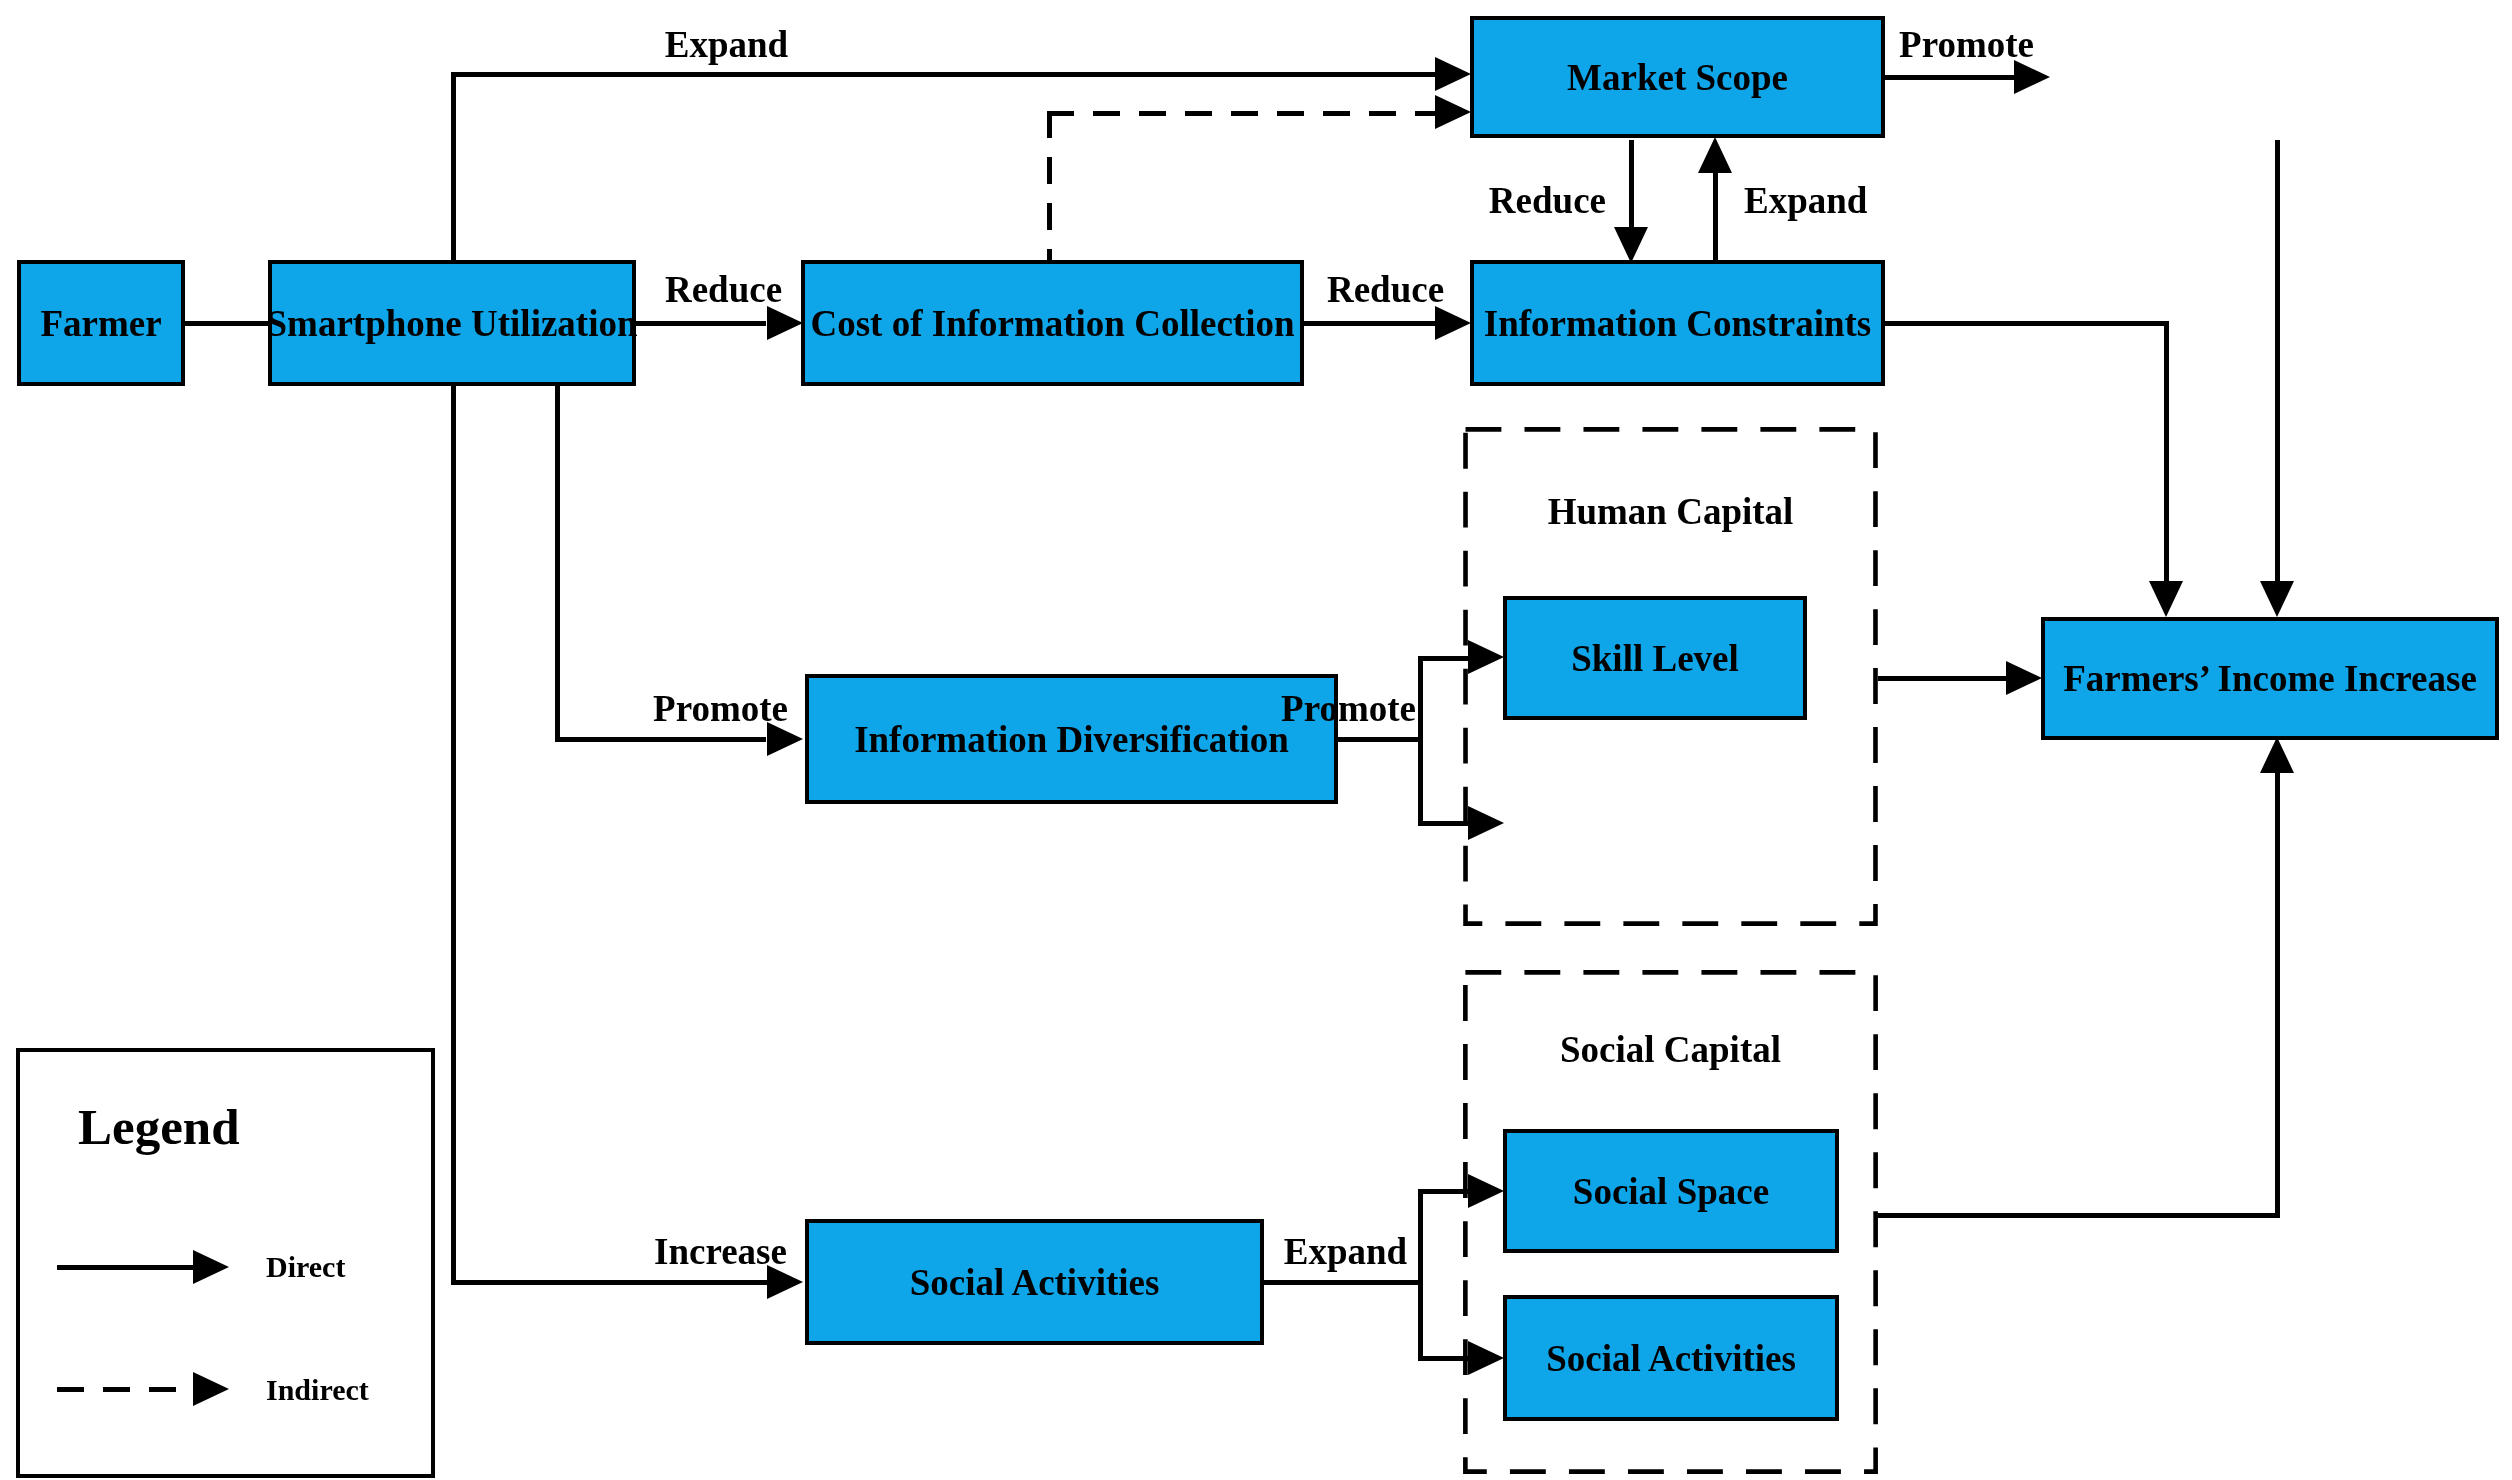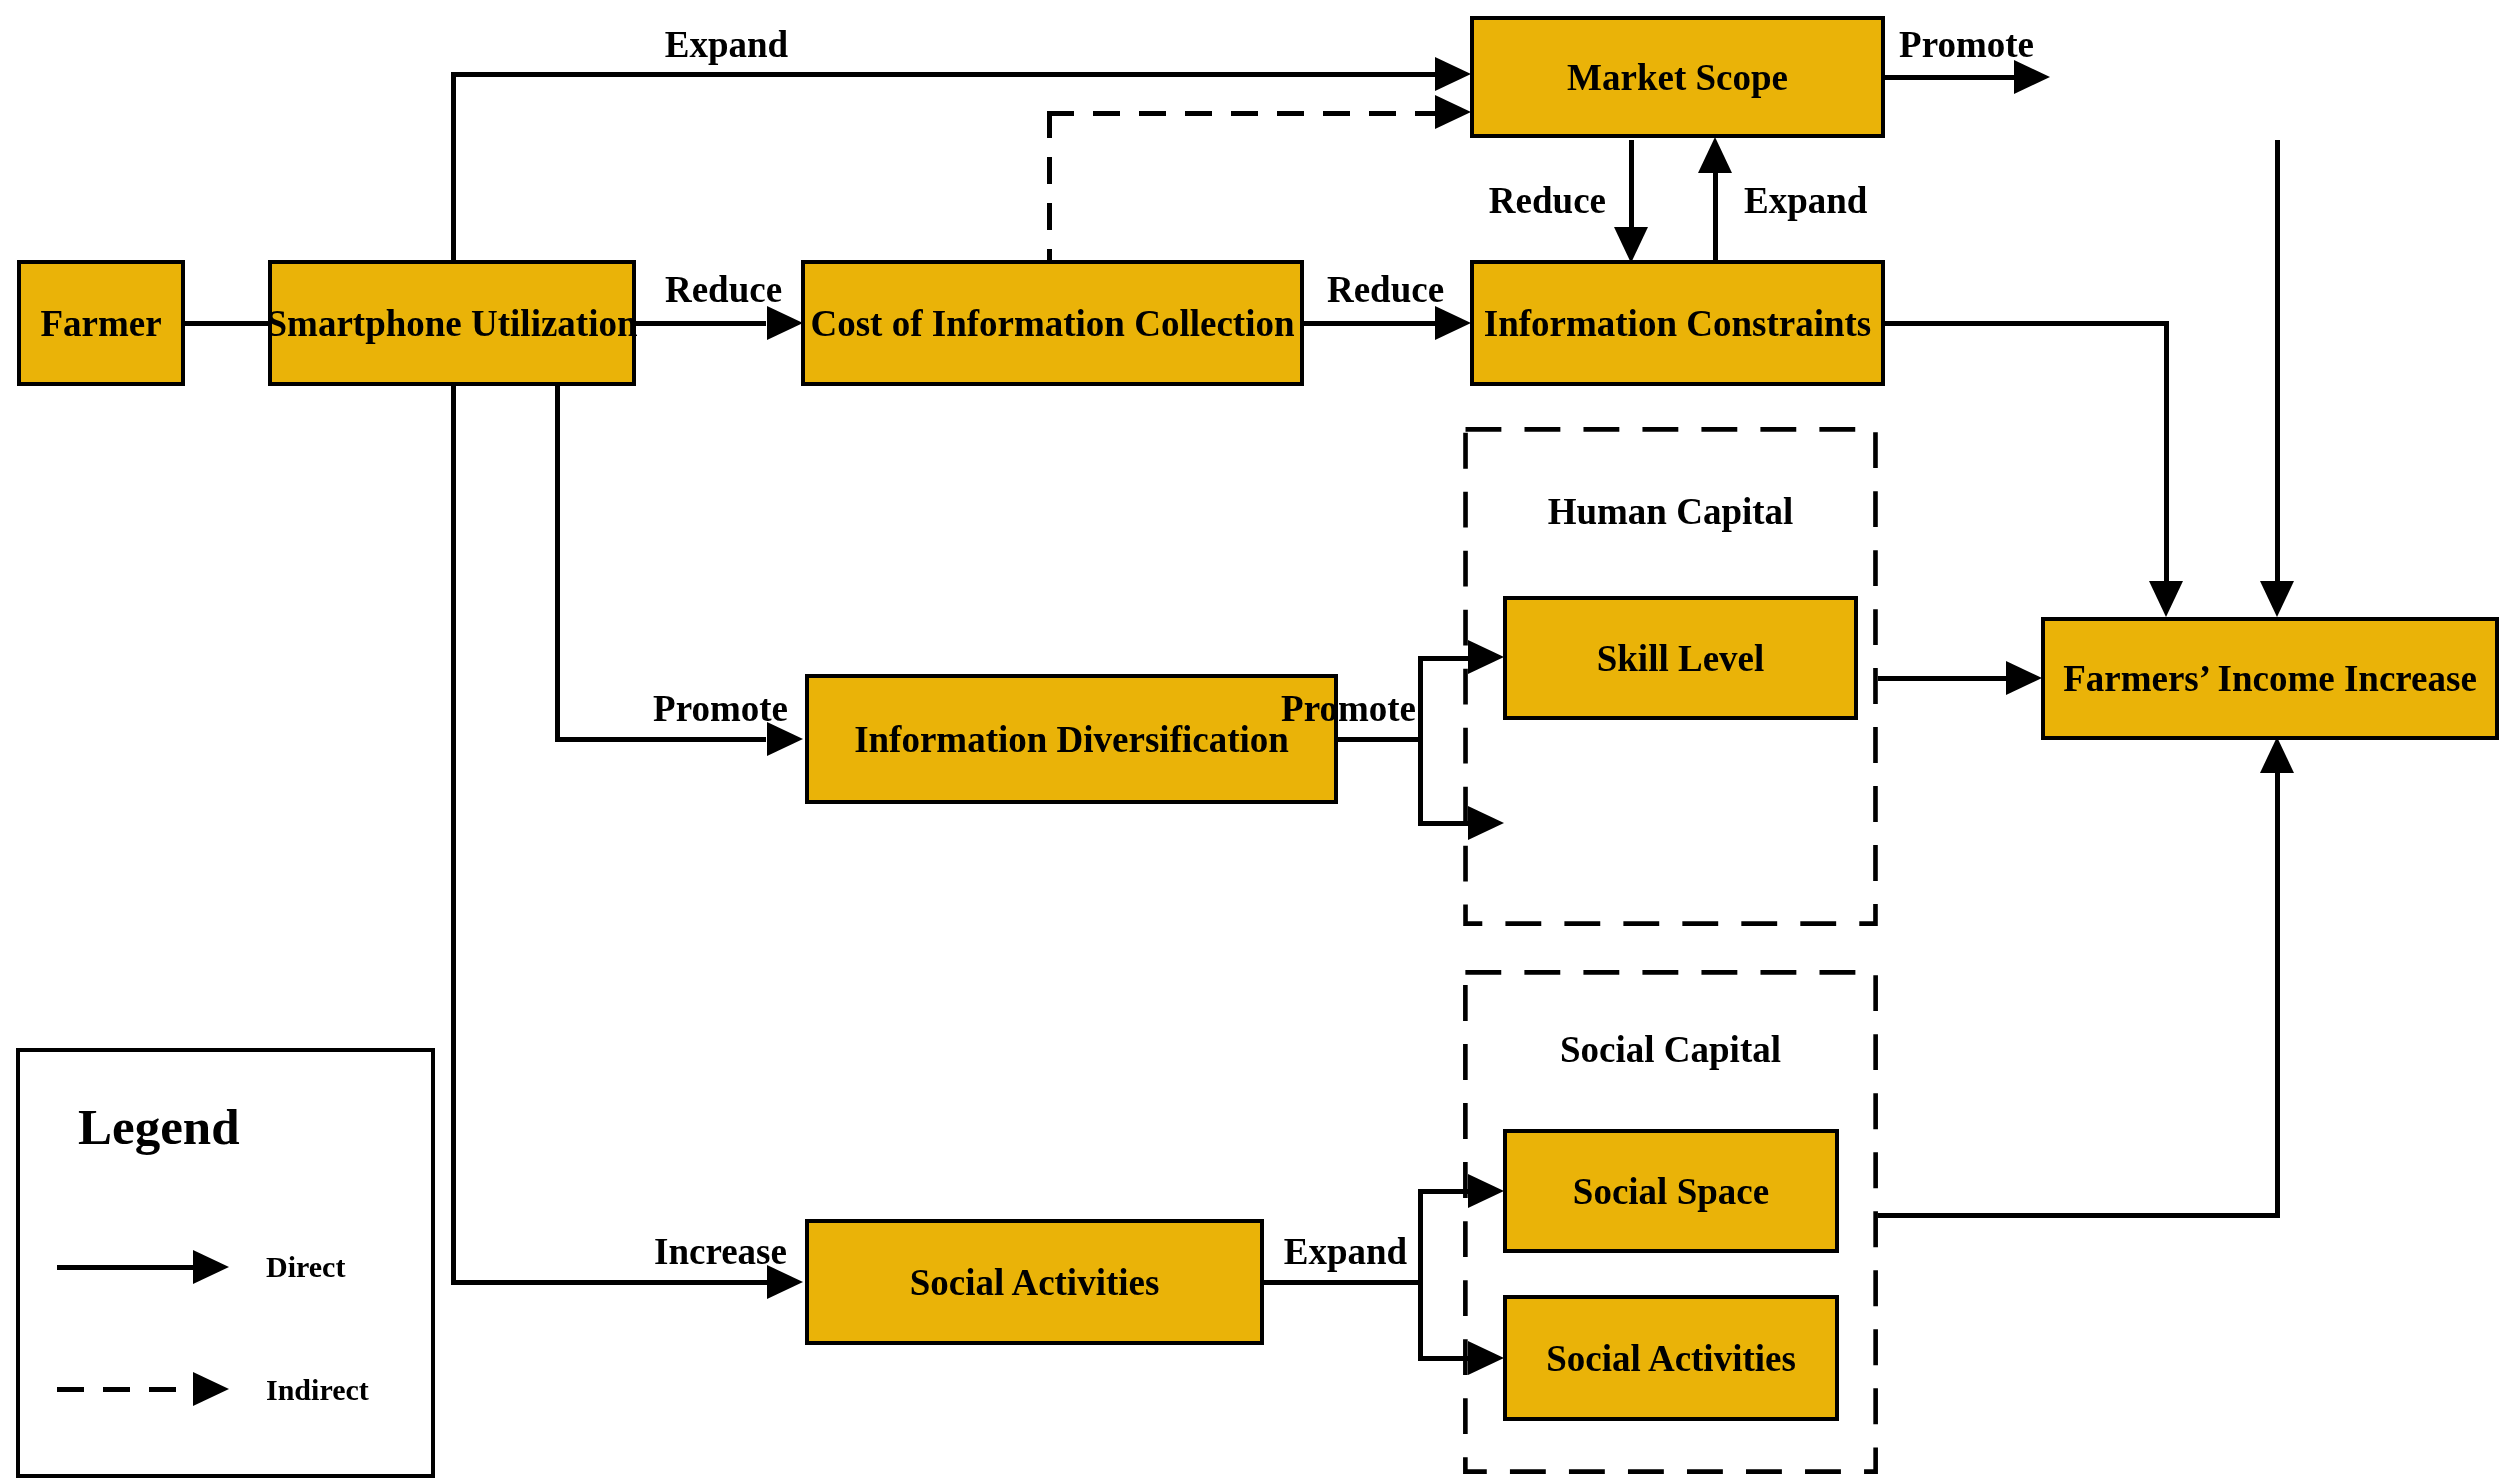--- a/index.html
+++ b/index.html
@@ -1,20 +1,20 @@
 <!DOCTYPE html>
 <html style="font-size:9.3px"><head>
 <meta charset="utf-8">
 <style>
   html,body{margin:0;padding:0;background:#ffffff;}
   body{width:2512px;height:1481px;overflow:hidden;
        font-family:"Liberation Serif","DejaVu Serif",serif;}
   #canvas{position:relative;width:2512px;height:1481px;background:#ffffff;}
 
-  .node{position:absolute;border:4.6px solid #000;background:#eab308;
+  .node{position:absolute;border:4.6px solid #000;background:#0ea5e9;
         display:flex;align-items:center;justify-content:center;
         font-weight:bold;font-size:37px;color:#000;box-sizing:border-box;
         text-align:center;white-space:nowrap;}
   .dashedbox{position:absolute;box-sizing:border-box;}
   .dashedbox svg{position:absolute;left:0;top:0;}
   .captitle{position:absolute;width:415px;text-align:center;font-weight:bold;
             font-size:37px;color:#000;line-height:46px;white-space:nowrap;}
 
   .hl{position:absolute;height:4.6px;background:#000;}
   .vl{position:absolute;width:4.6px;background:#000;}
@@ -115,21 +115,21 @@
   <div class="captitle" style="left:1463px;top:1027px;">Social Capital</div>
 
   <div class="node" style="left:17px;top:260px;width:168px;height:126px;">Farmer</div>
   <div class="node" style="left:268px;top:260px;width:368px;height:126px;">Smartphone Utilization</div>
   <div class="node" style="left:801px;top:260px;width:503px;height:126px;">Cost of Information Collection</div>
   <div class="node" style="left:1470px;top:260px;width:415px;height:126px;">Information Constraints</div>
   <div class="node" style="left:1470px;top:16px;width:415px;height:122px;">Market Scope</div>
   <div class="node" style="left:2041px;top:617px;width:458px;height:123px;">Farmers’ Income Increase</div>
   <div class="node" style="left:805px;top:674px;width:533px;height:130px;">Information Diversification</div>
   <div class="node" style="left:805px;top:1219px;width:459px;height:126px;">Social Activities</div>
-  <div class="node" style="left:1503px;top:596px;width:355px;height:124px;">Skill Level</div>
+  <div class="node" style="left:1503px;top:596px;width:304px;height:124px;">Skill Level</div>
   <div class="node" style="left:1503px;top:1129px;width:336px;height:124px;">Social Space</div>
   <div class="node" style="left:1503px;top:1295px;width:336px;height:126px;">Social Activities</div>
 
   <div class="elabel" style="left:599px;top:22px;width:255px;">Expand</div>
   <div class="elabel" style="left:596px;top:267px;width:255px;">Reduce</div>
   <div class="elabel" style="left:1258px;top:267px;width:255px;">Reduce</div>
   <div class="elabel" style="left:1839px;top:22px;width:255px;">Promote</div>
   <div class="elabel right" style="left:1403px;top:178px;width:203px;">Reduce</div>
   <div class="elabel left" style="left:1744px;top:178px;width:203px;">Expand</div>
   <div class="elabel" style="left:593px;top:686px;width:255px;">Promote</div>

